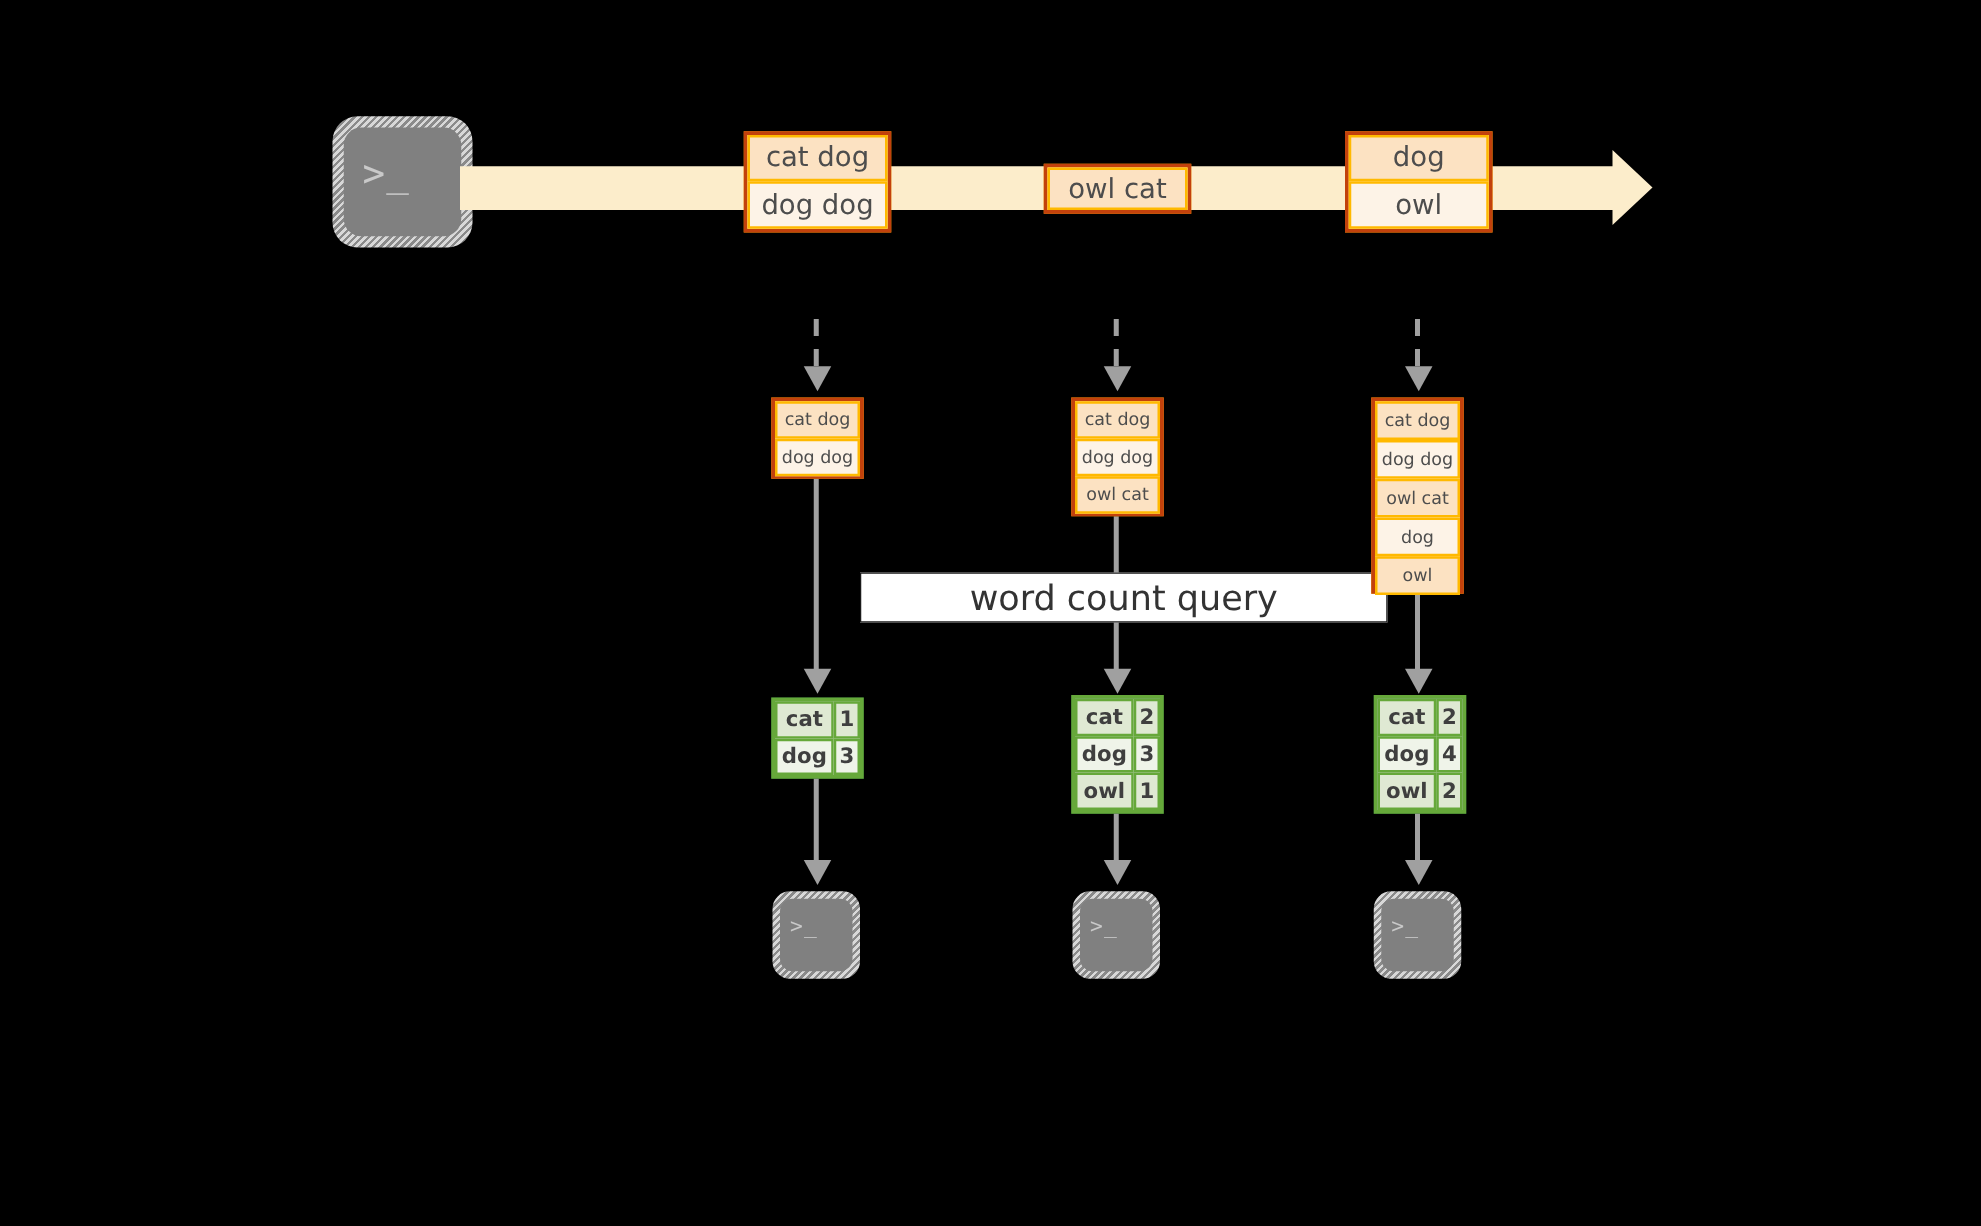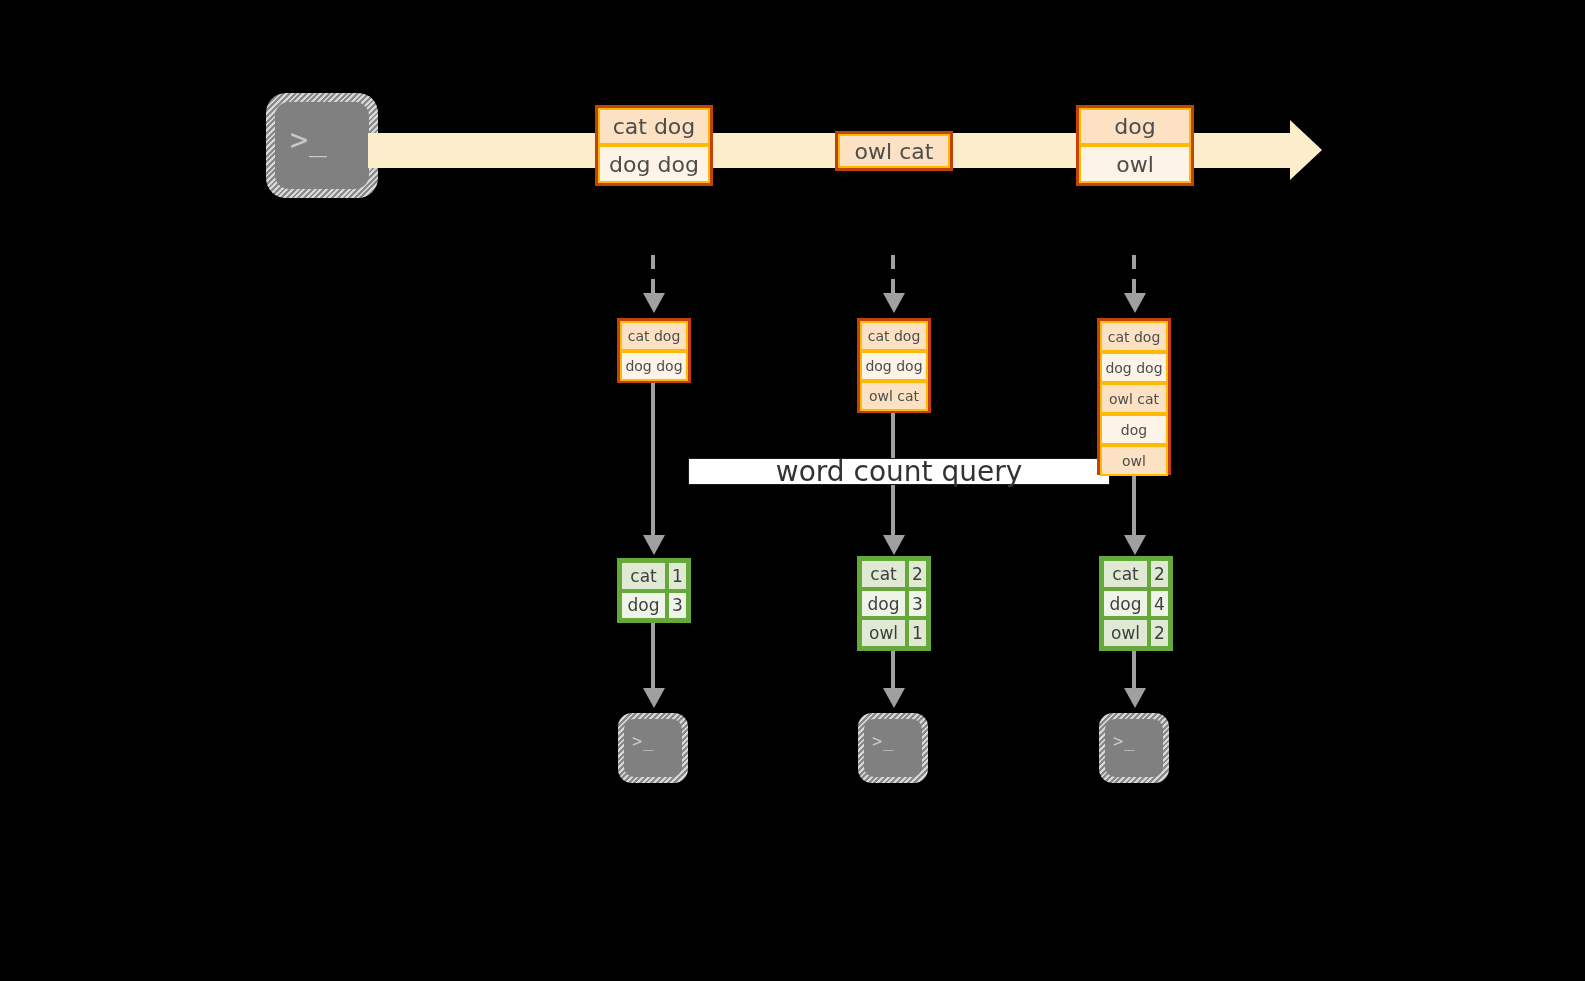--- a/index.html
+++ b/index.html
@@ -70,20 +70,21 @@
   .shade-a { background: #fce2c2; }
   .shade-b { background: #fdf3e7; }
 
   
   .gtable {
     position: absolute;
     border: 3px solid #66a83a;
     background: #14532d;
     display: flex;
     flex-direction: column;
+    font-weight: bold;
   }
   .gtable .grow {
     display: flex;
     flex: 1 1 0;
   }
   .gtable .gcell {
     border: 2px solid #66a83a;
     color: #3f3f3f;
     display: flex;
     align-items: center;
@@ -166,21 +167,21 @@
 
   <div class="vline" style="left:651px; top:383px; height:155px;"></div>
   <div class="ahead" style="left:643px; top:535px;"></div>
 
   <div class="vline" style="left:891px; top:413px; height:125px;"></div>
   <div class="ahead" style="left:883px; top:535px;"></div>
 
   <div class="vline" style="left:1132px; top:475px; height:63px;"></div>
   <div class="ahead" style="left:1124px; top:535px;"></div>
 
-  <div class="querybox" style="left:688px; top:458px; width:422px; height:27px; font-size:28px;">
+  <div class="querybox" style="left:688px; top:458px; width:422px; height:40px; font-size:28px;">
     <span>word count query</span>
   </div>
 
   <div class="otable" style="left:617px; top:318px; width:74px; height:65px;">
     <div class="row shade-a" style="height:30px; font-size:14px;">cat dog</div>
     <div class="row shade-b" style="height:30px; font-size:14px;">dog dog</div>
   </div>
 
   <div class="otable" style="left:857px; top:318px; width:74px; height:95px;">
     <div class="row shade-a" style="height:30px; font-size:14px;">cat dog</div>

